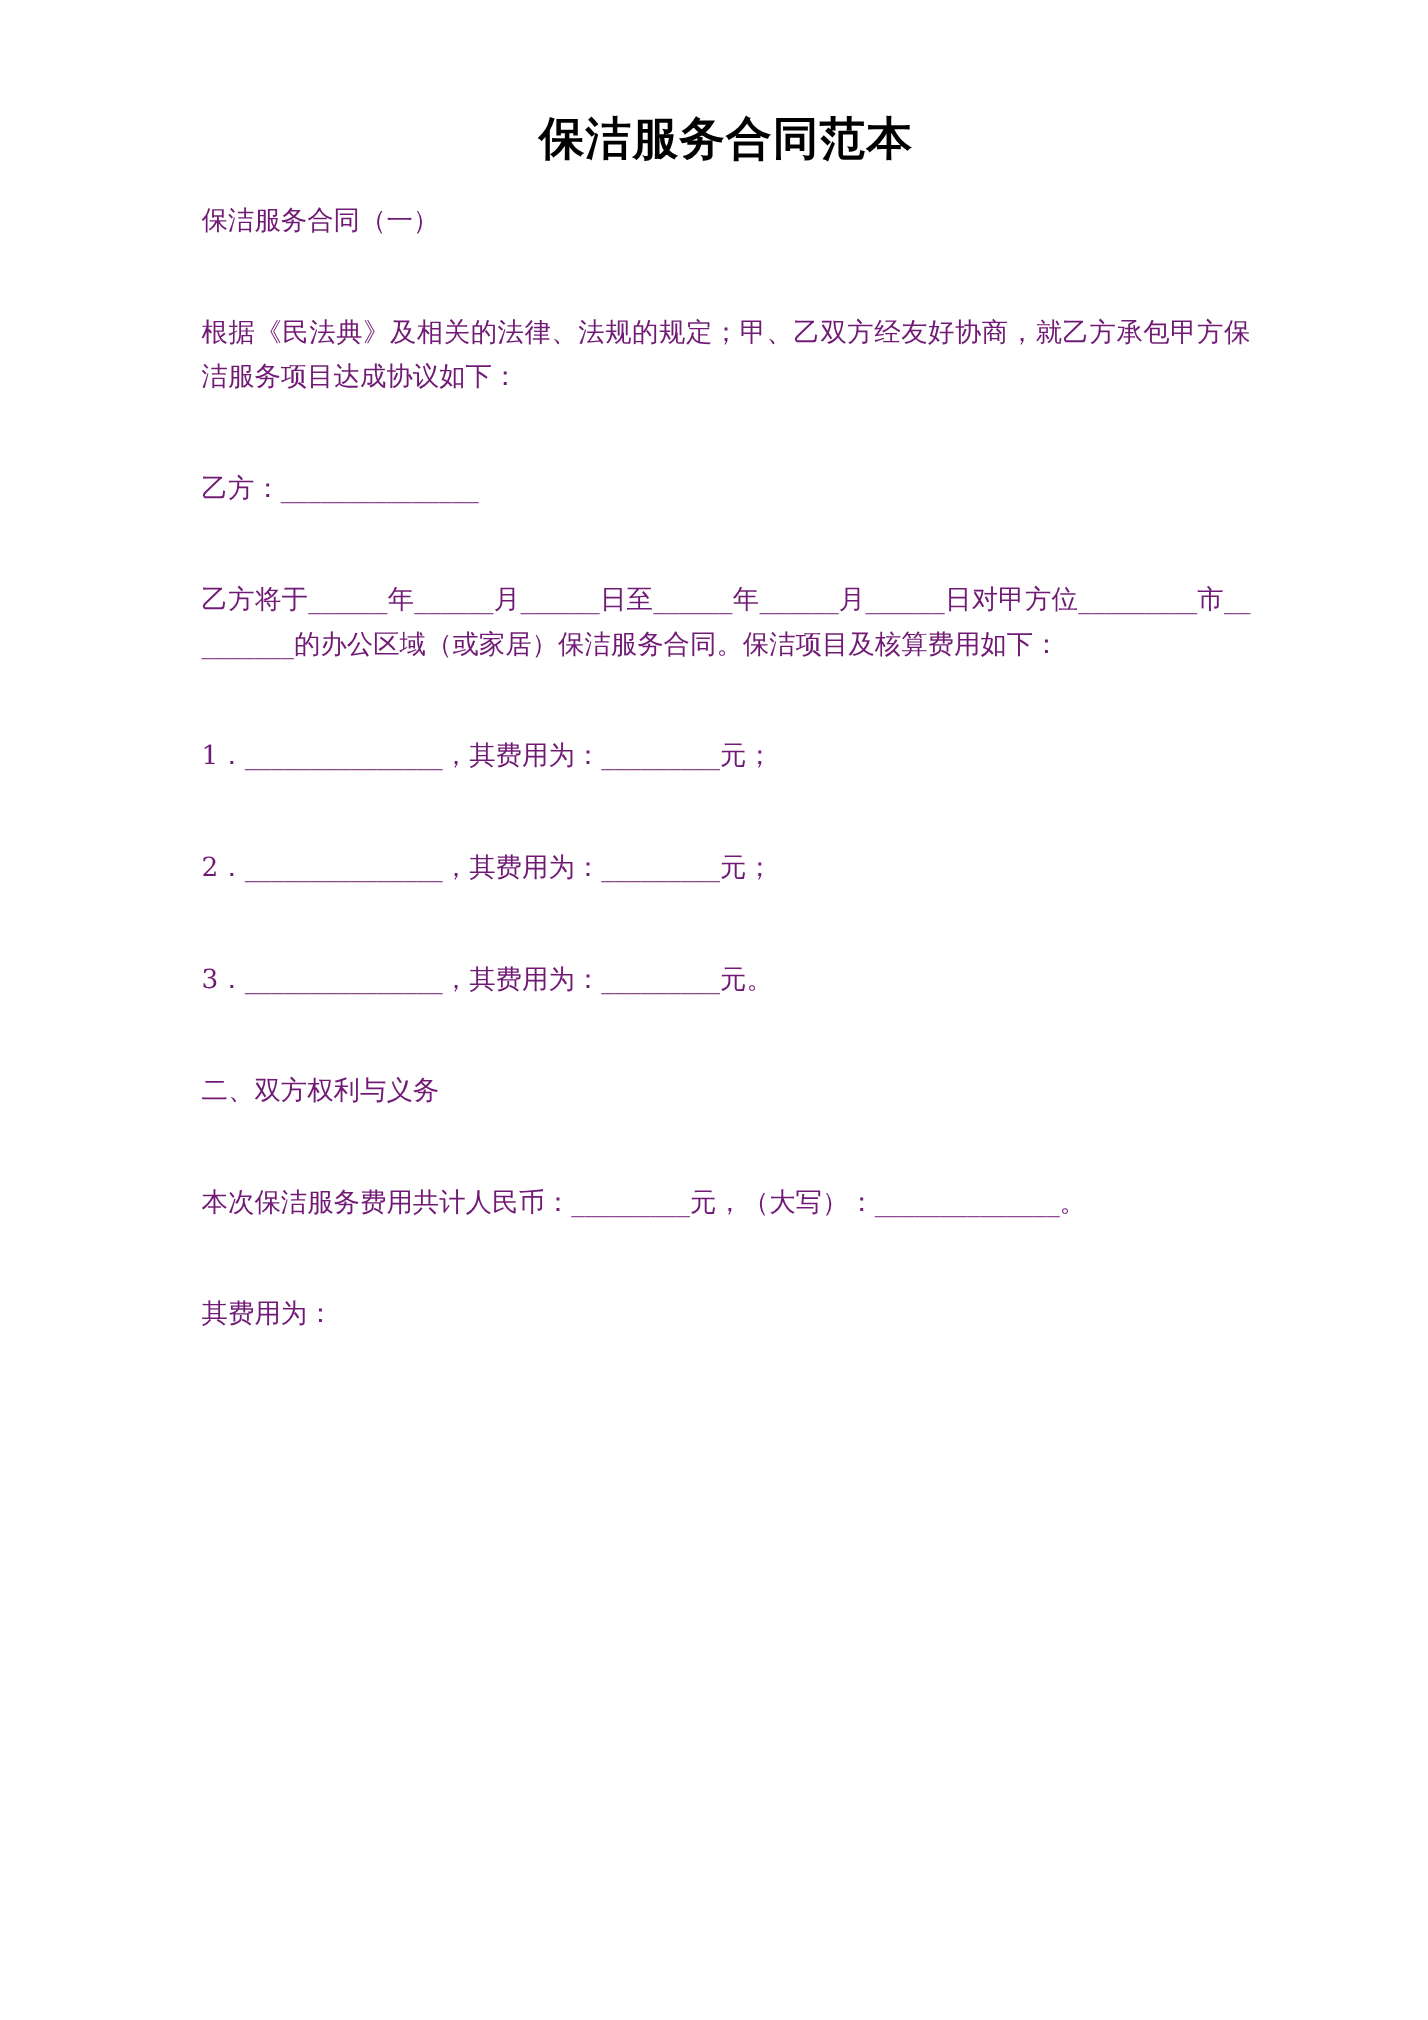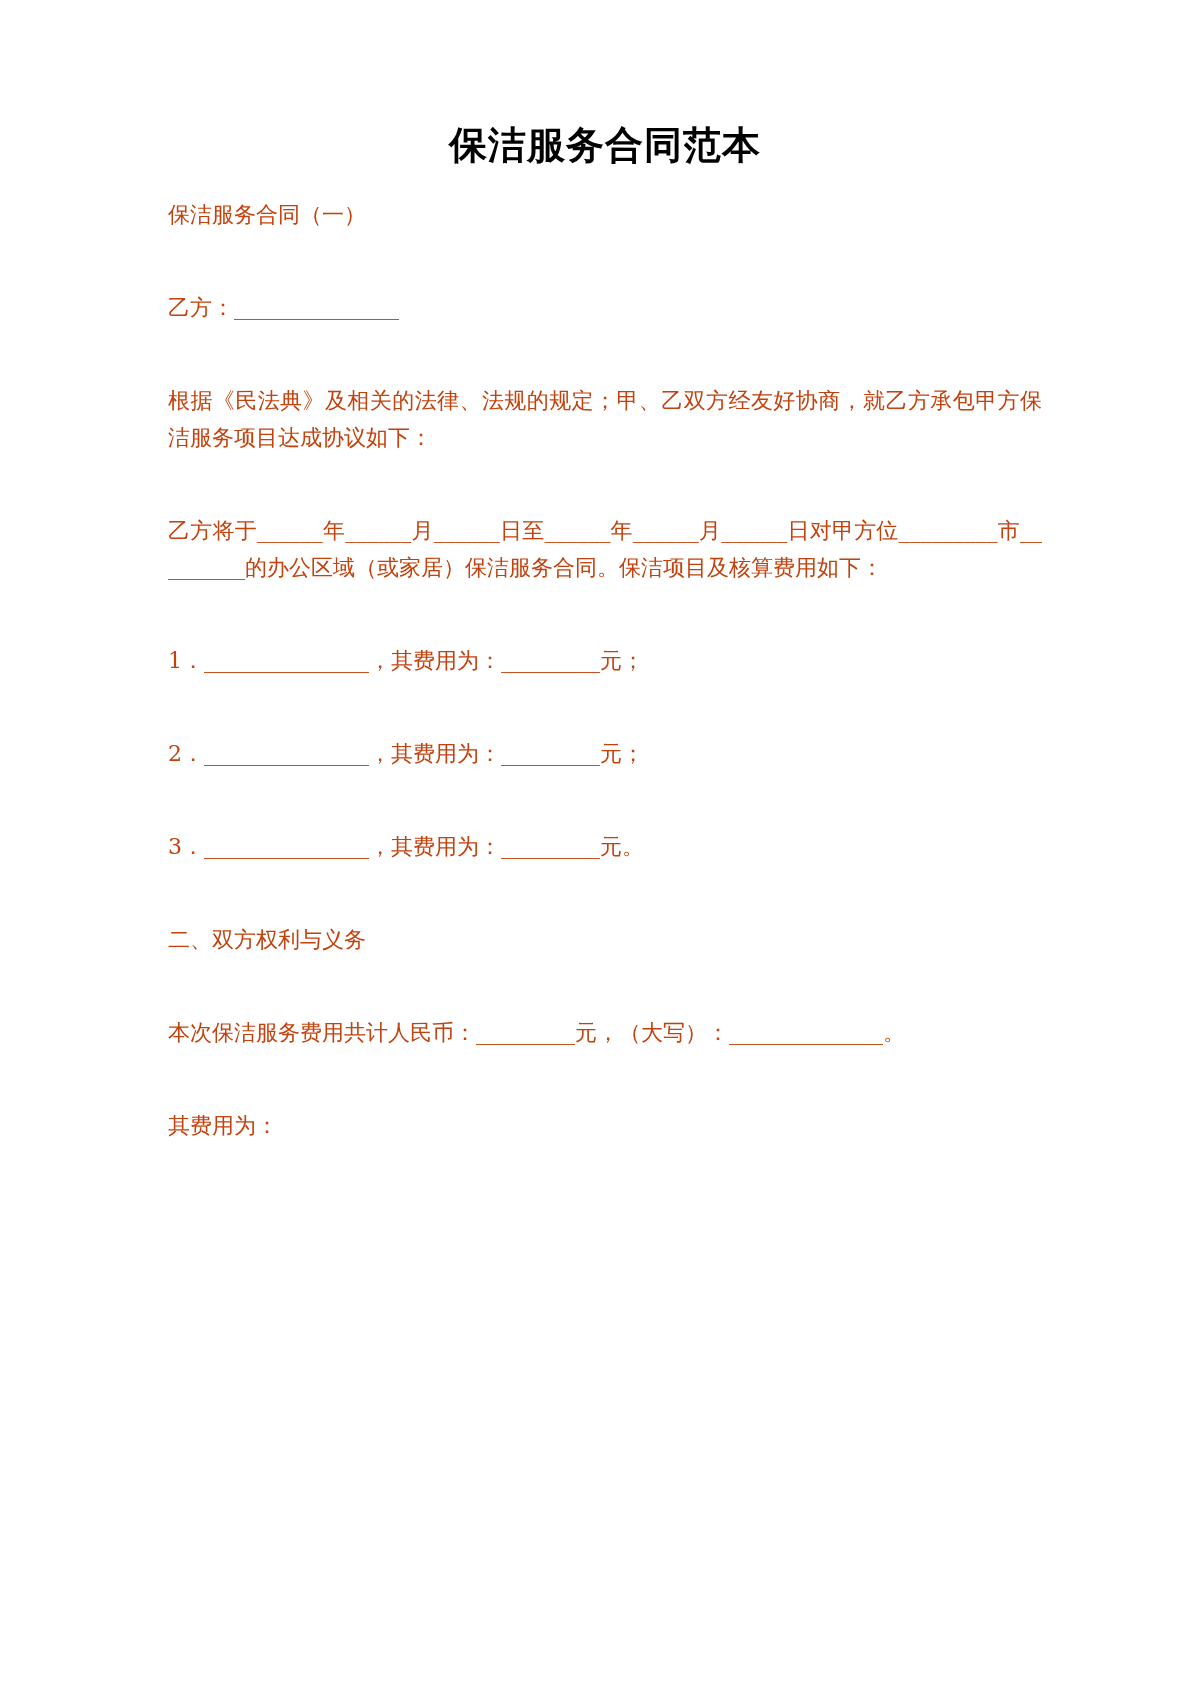--- a/index.html
+++ b/index.html
@@ -5,49 +5,49 @@
   * { margin: 0; padding: 0; box-sizing: border-box; }
   html, body { background: #ffffff; }
   .page {
     position: relative;
     width: 1190px;
     height: 1683px;
     margin: 0 auto;
     background: #ffffff;
     color: #000000;
     font-family: "DejaVu Serif", "Liberation Serif", serif;
-    padding: 120px 148px 0 168px;
+    padding: 90px 148px 0 168px;
     overflow: hidden;
   }
   .doc-title {
     font-size: 38px;
     line-height: 50px;
     font-weight: bold;
     text-align: center;
     margin-bottom: 26px;
     letter-spacing: 1px;
   }
   .para {
     font-size: 22px;
     line-height: 37px;
     margin-bottom: 56px;
     text-align: justify;
-    color: #c2410c;
+    color: #701a75;
   }
   .para.breakable { word-break: break-all; }
 </style>
 </head>
 <body>
 
 <div class="page">
   <h1 class="doc-title">保洁服务合同范本</h1>
 
   <p class="para">保洁服务合同（一）</p>
+  <p class="para">根据《民法典》及相关的法律、法规的规定；甲、乙双方经友好协商，就乙方承包甲方保洁服务项目达成协议如下：</p>
   <p class="para">乙方：_______________</p>
-  <p class="para">根据《民法典》及相关的法律、法规的规定；甲、乙双方经友好协商，就乙方承包甲方保洁服务项目达成协议如下：</p>
   <p class="para breakable">乙方将于______年______月______日至______年______月______日对甲方位_________市_________的办公区域（或家居）保洁服务合同。保洁项目及核算费用如下：</p>
   <p class="para">1．_______________，其费用为：_________元；</p>
   <p class="para">2．_______________，其费用为：_________元；</p>
   <p class="para">3．_______________，其费用为：_________元。</p>
   <p class="para">二、双方权利与义务</p>
   <p class="para">本次保洁服务费用共计人民币：_________元，（大写）：______________。</p>
   <p class="para">其费用为：</p>
 </div>
 
 </body></html>

